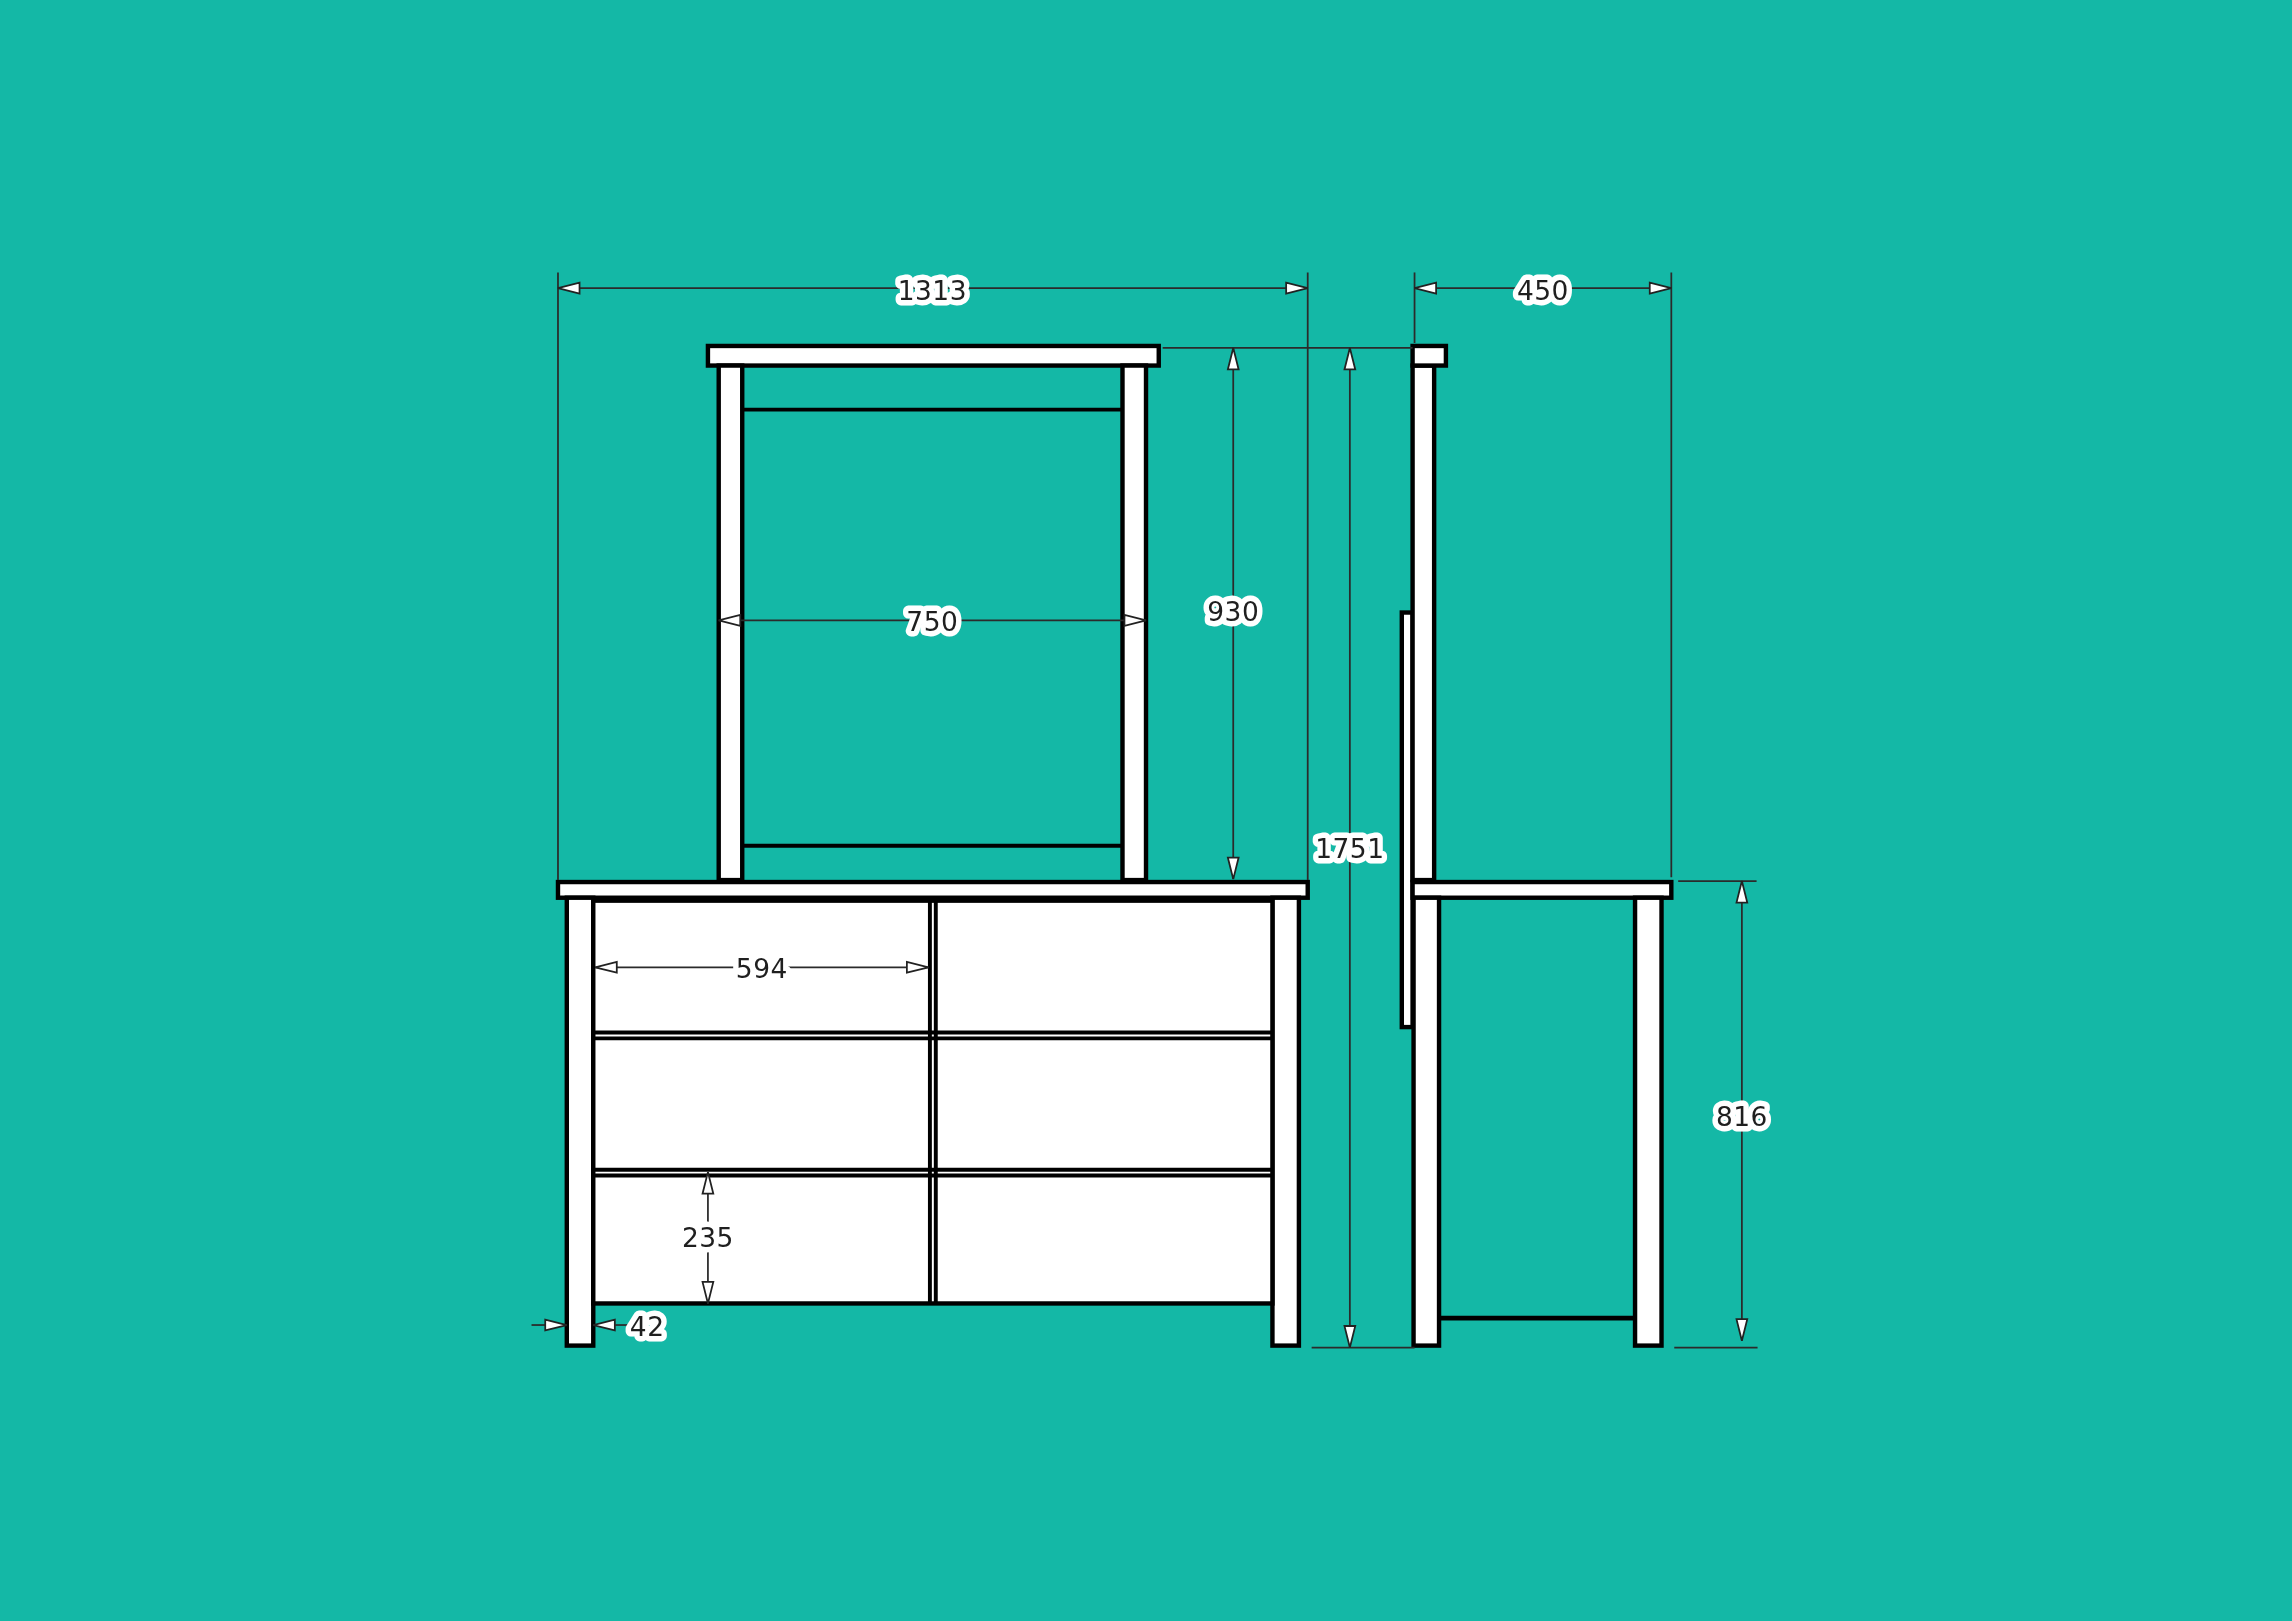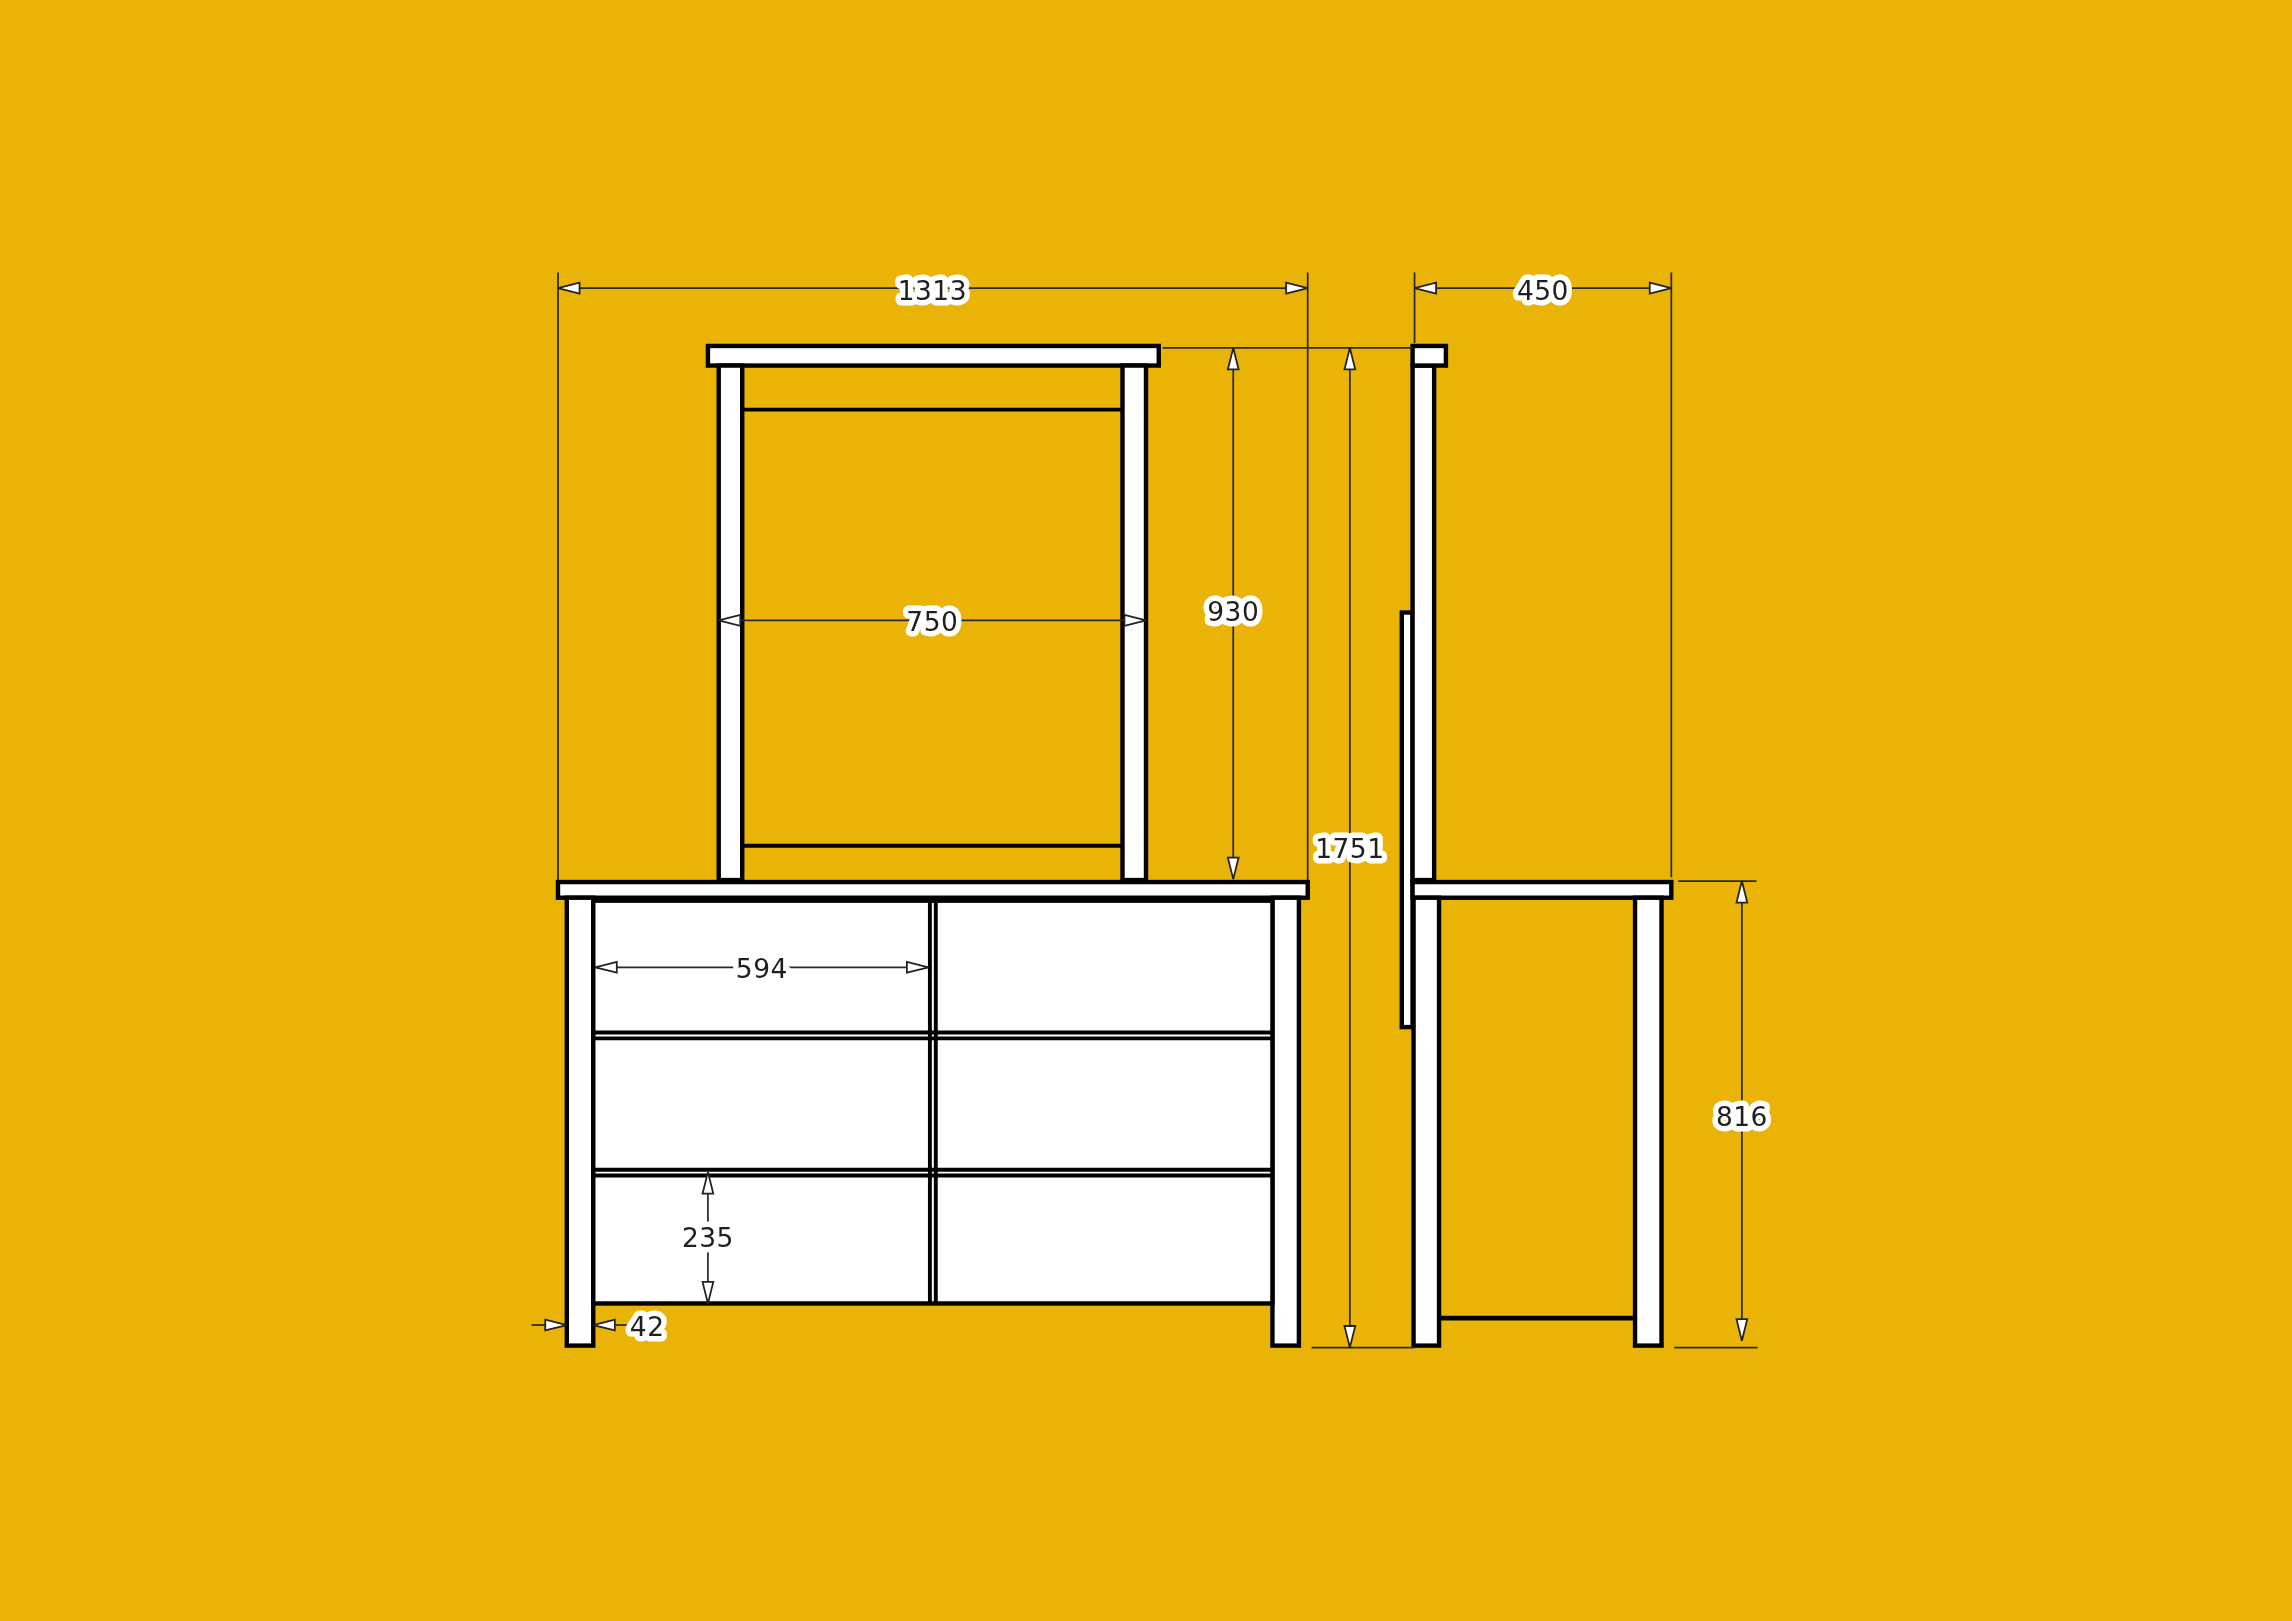--- a/index.html
+++ b/index.html
@@ -1,16 +1,16 @@
 <!DOCTYPE html>
 <html><head>
 <meta charset="utf-8">
 <style>
   html, body { margin: 0; padding: 0; background: #ffffff; }
-  .stage { width: 2293px; height: 1621px; background: #eab308; position: relative; }
+  .stage { width: 2293px; height: 1621px; background: #14b8a6; position: relative; }
   svg { display: block; }
   .p  { fill: #ffffff; stroke: #000000; stroke-width: 4.5; stroke-linejoin: miter; }
   .pl { fill: none; stroke: #000000; stroke-width: 4; }
   .pl5{ fill: none; stroke: #000000; stroke-width: 5; }
   .d  { fill: none; stroke: #2b2b2b; stroke-width: 1.8; }
   .a  { fill: #ffffff; stroke: #222222; stroke-width: 1.8; stroke-linejoin: miter; }
   text {
     font-family: "DejaVu Sans", "Liberation Sans", sans-serif;
     font-size: 27px;
     letter-spacing: 0.5px;

